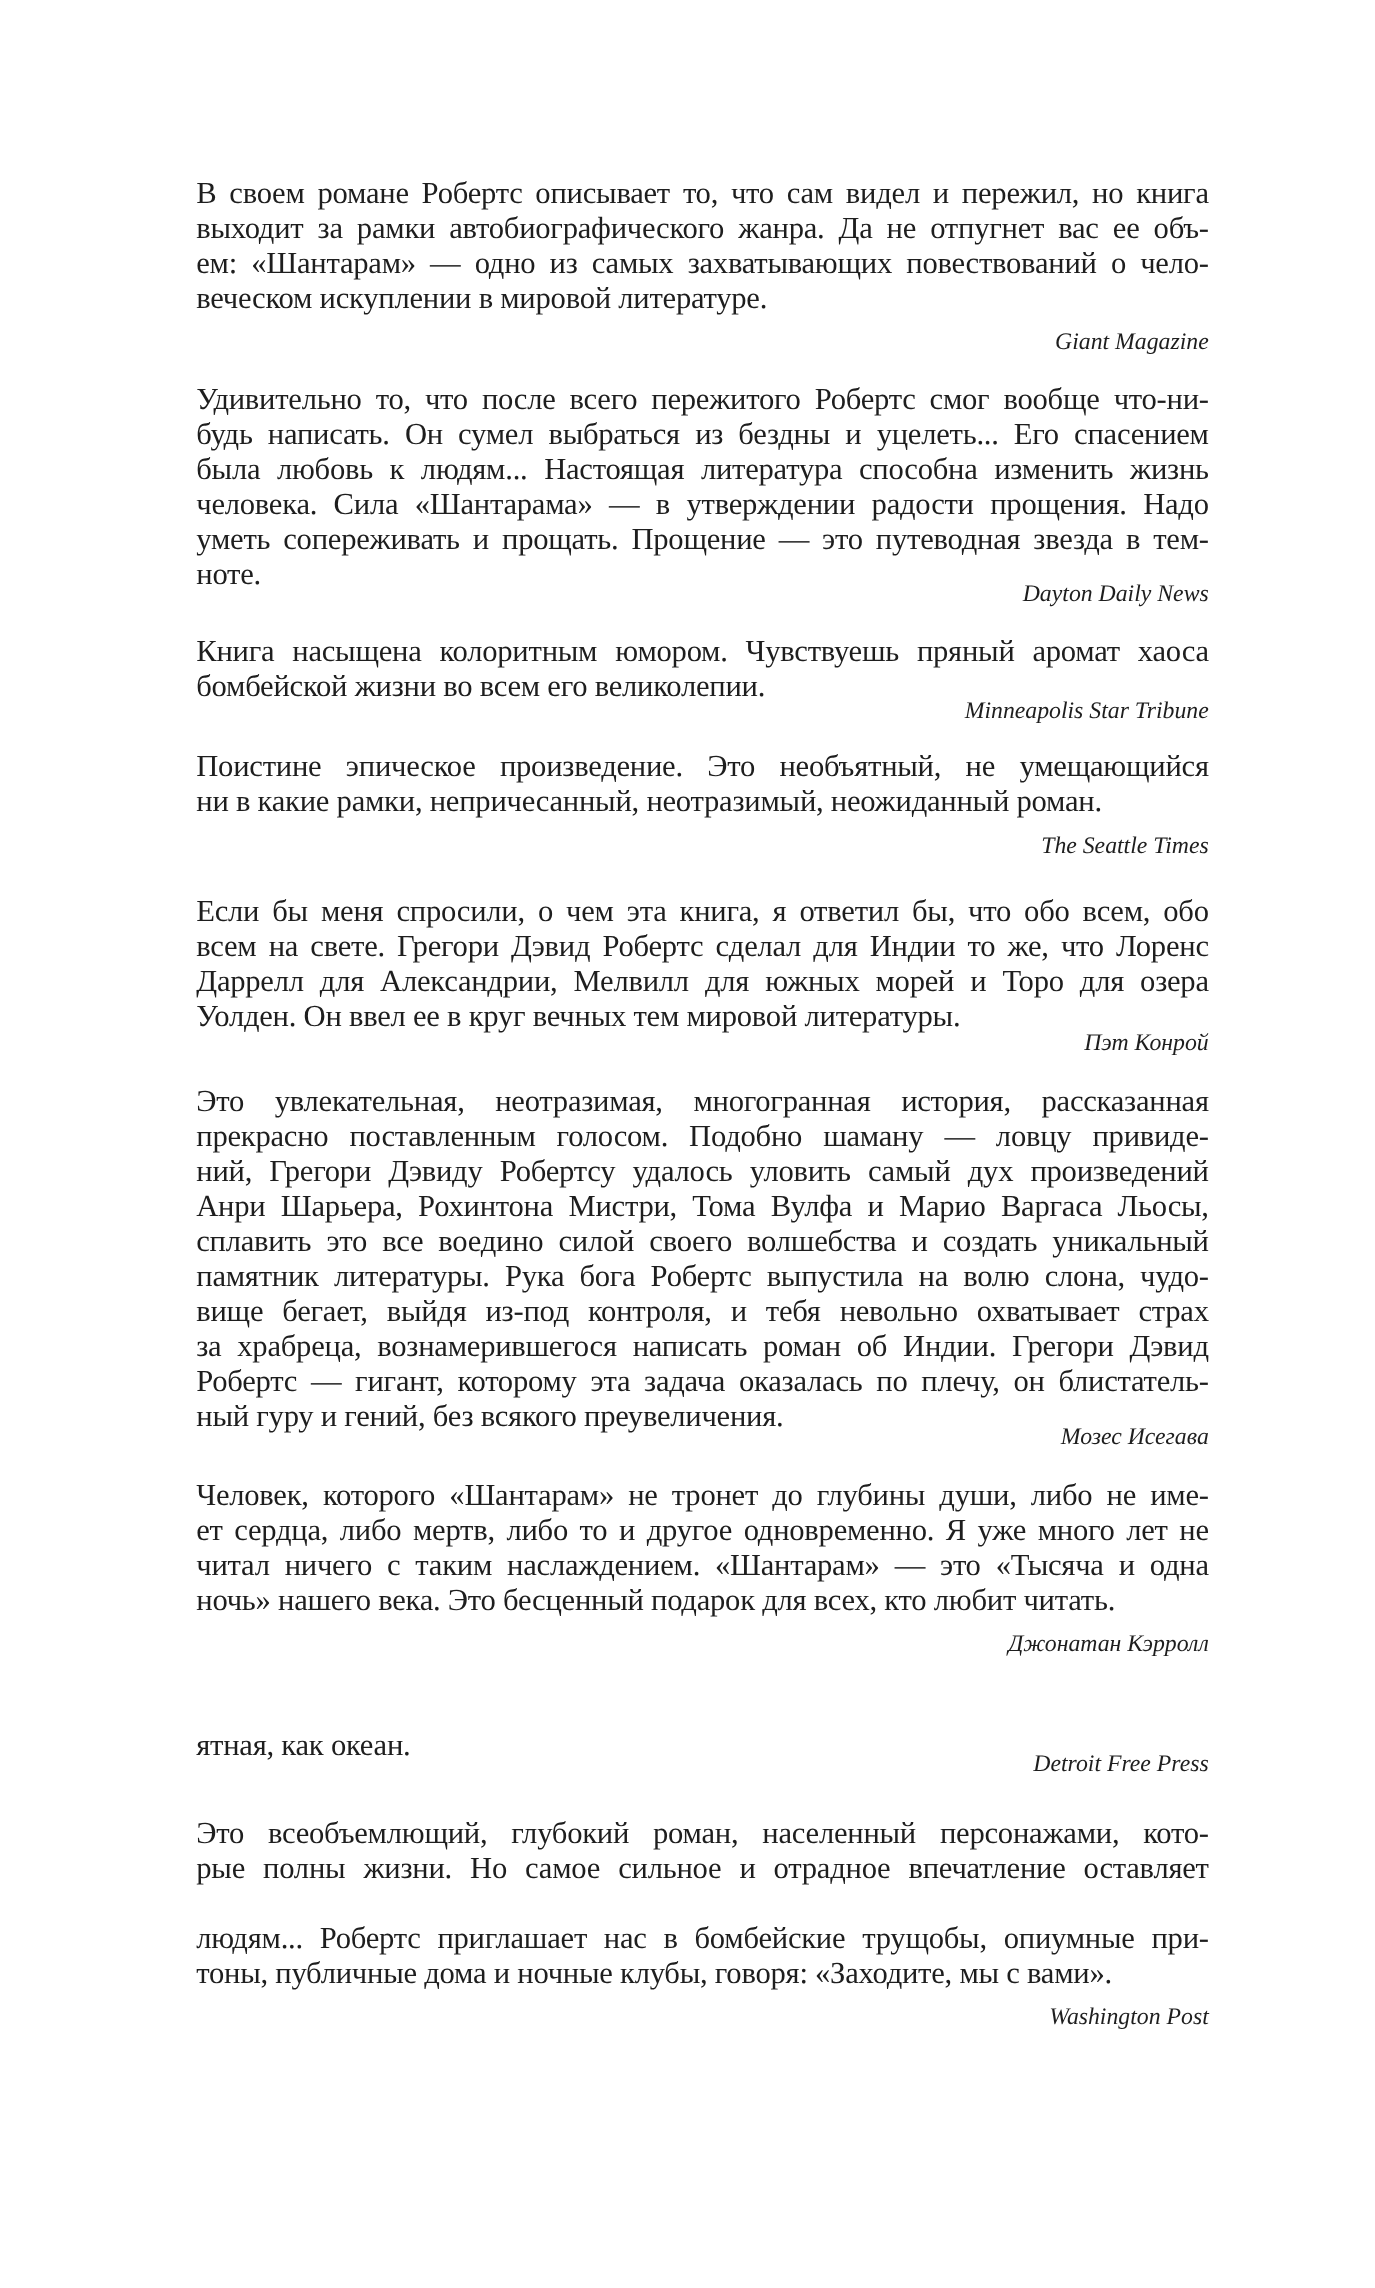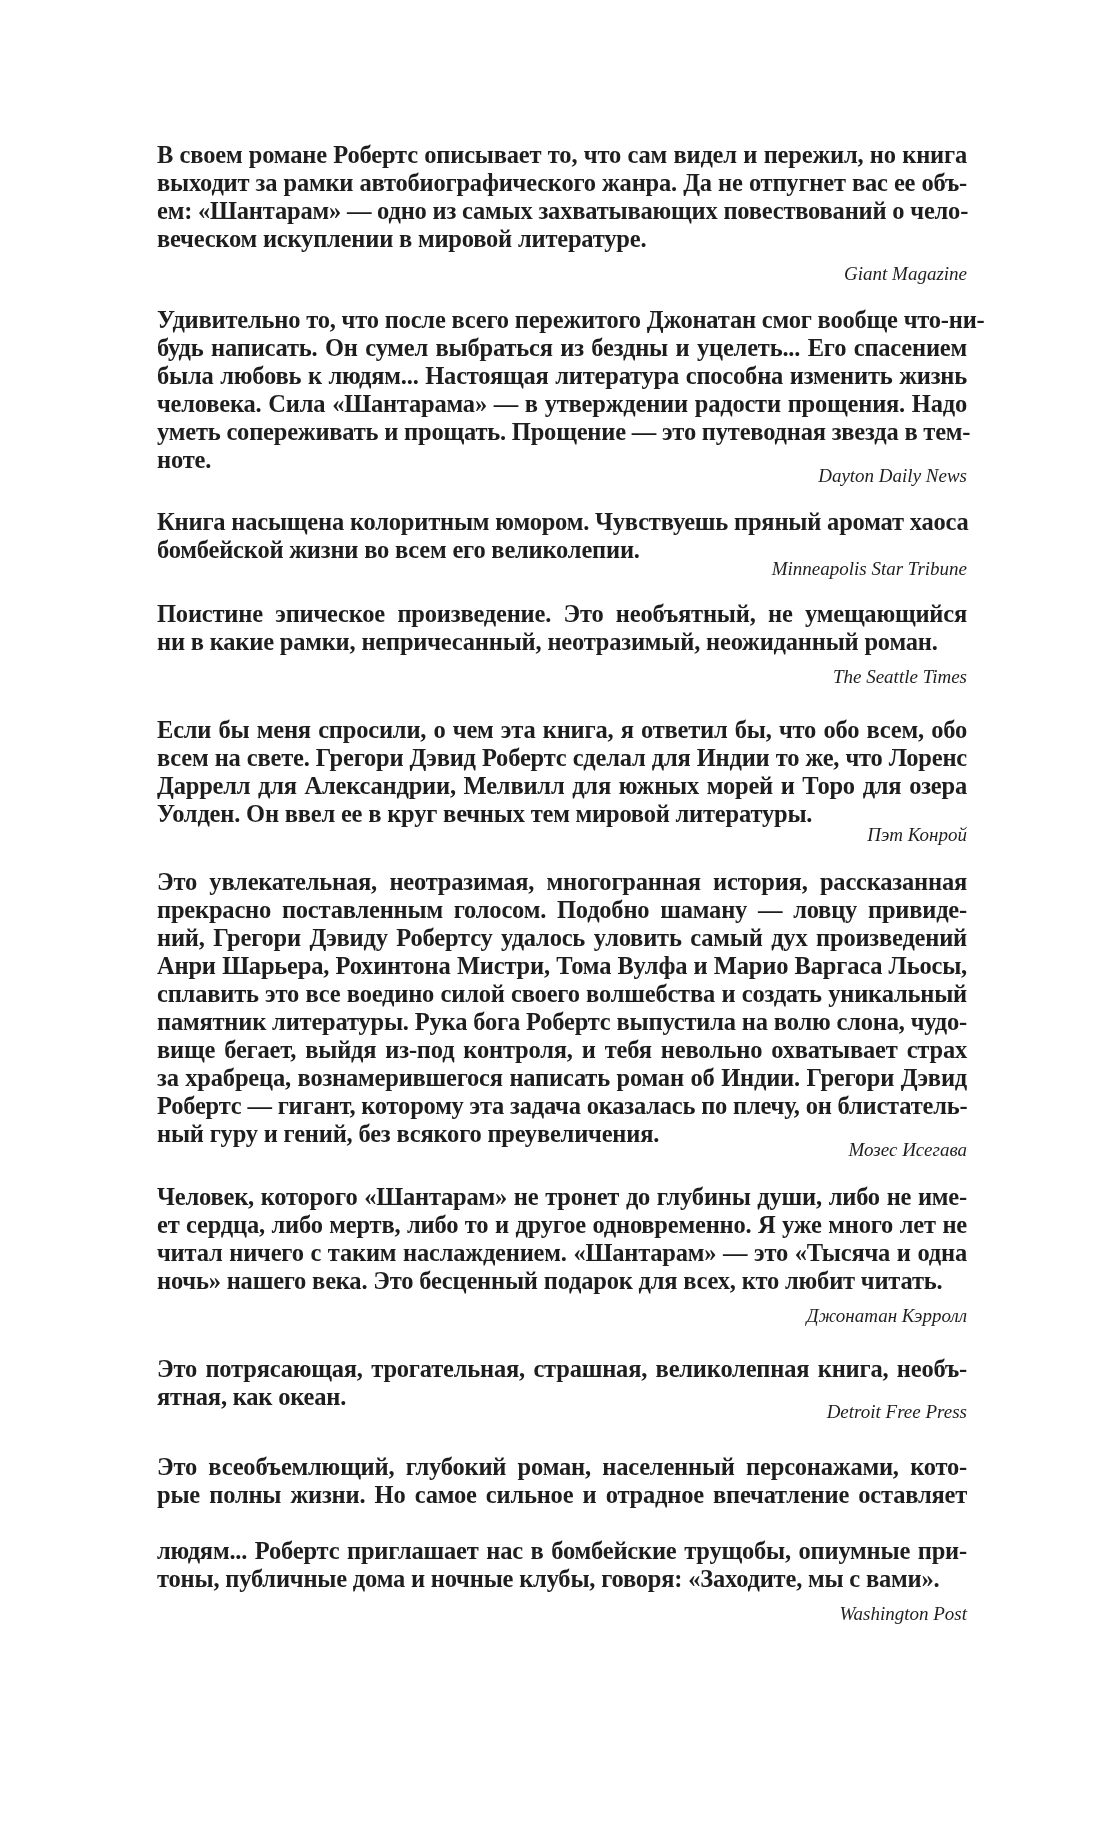--- a/index.html
+++ b/index.html
@@ -25,21 +25,20 @@
     .line {
       position: absolute;
       left: 157px;
       width: 810px;
       font-size: 24.5px;
       line-height: 28px;
       white-space: nowrap;
       text-align: justify;
       text-align-last: justify;
       letter-spacing: -0.2px;
-      font-weight: bold;
     }
     .line.last {
       text-align-last: left;
     }
     .attr {
       position: absolute;
       right: 133px;
       font-size: 19px;
       line-height: 24px;
       font-style: italic;
@@ -51,21 +50,21 @@
 <body>
 
 <div id="page">
 
   <div class="line" style="top:141px">В своем романе Робертс описывает то, что сам видел и пережил, но книга</div>
   <div class="line" style="top:169px">выходит за рамки автобиографического жанра. Да не отпугнет вас ее объ-</div>
   <div class="line" style="top:197px">ем: «Шантарам» — одно из самых захватывающих повествований о чело-</div>
   <div class="line last" style="top:225px">веческом искуплении в мировой литературе.</div>
   <div class="attr" style="top:262px">Giant Magazine</div>
 
-  <div class="line" style="top:306px">Удивительно то, что после всего пережитого Джонатан смог вообще что-ни-</div>
+  <div class="line" style="top:306px">Удивительно то, что после всего пережитого Робертс смог вообще что-ни-</div>
   <div class="line" style="top:334px">будь написать. Он сумел выбраться из бездны и уцелеть... Его спасением</div>
   <div class="line" style="top:362px">была любовь к людям... Настоящая литература способна изменить жизнь</div>
   <div class="line" style="top:390px">человека. Сила «Шантарама» — в утверждении радости прощения. Надо</div>
   <div class="line" style="top:418px">уметь сопереживать и прощать. Прощение — это путеводная звезда в тем-</div>
   <div class="line last" style="top:446px">ноте.</div>
   <div class="attr" style="top:464px">Dayton Daily News</div>
 
   <div class="line" style="top:508px">Книга насыщена колоритным юмором. Чувствуешь пряный аромат хаоса</div>
   <div class="line last" style="top:536px">бомбейской жизни во всем его великолепии.</div>
   <div class="attr" style="top:557px">Minneapolis Star Tribune</div>
@@ -91,21 +90,20 @@
   <div class="line" style="top:1092px">Робертс — гигант, которому эта задача оказалась по плечу, он блистатель-</div>
   <div class="line last" style="top:1120px">ный гуру и гений, без всякого преувеличения.</div>
   <div class="attr" style="top:1138px">Мозес Исегава</div>
 
   <div class="line" style="top:1183px">Человек, которого «Шантарам» не тронет до глубины души, либо не име-</div>
   <div class="line" style="top:1211px">ет сердца, либо мертв, либо то и другое одновременно. Я уже много лет не</div>
   <div class="line" style="top:1239px">читал ничего с таким наслаждением. «Шантарам» — это «Тысяча и одна</div>
   <div class="line last" style="top:1267px">ночь» нашего века. Это бесценный подарок для всех, кто любит читать.</div>
   <div class="attr" style="top:1304px">Джонатан Кэрролл</div>
 
-  <div class="line" style="top:1355px">Это потрясающая, трогательная, страшная, великолепная книга, необъ-</div>
   <div class="line last" style="top:1383px">ятная, как океан.</div>
   <div class="attr" style="top:1400px">Detroit Free Press</div>
 
   <div class="line" style="top:1481px">рые полны жизни. Но самое сильное и отрадное впечатление оставляет</div>
   <div class="line" style="top:1453px">Это всеобъемлющий, глубокий роман, населенный персонажами, кото-</div>
   <div class="line" style="top:1537px">людям... Робертс приглашает нас в бомбейские трущобы, опиумные при-</div>
   <div class="line last" style="top:1565px">тоны, публичные дома и ночные клубы, говоря: «Заходите, мы с вами».</div>
   <div class="attr" style="top:1602px">Washington Post</div>
 </div>
 

